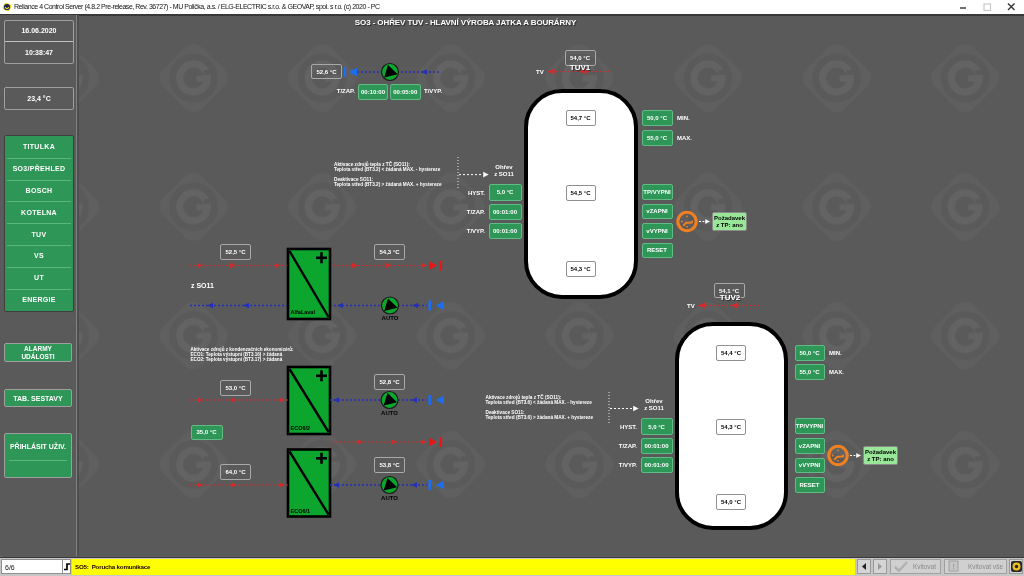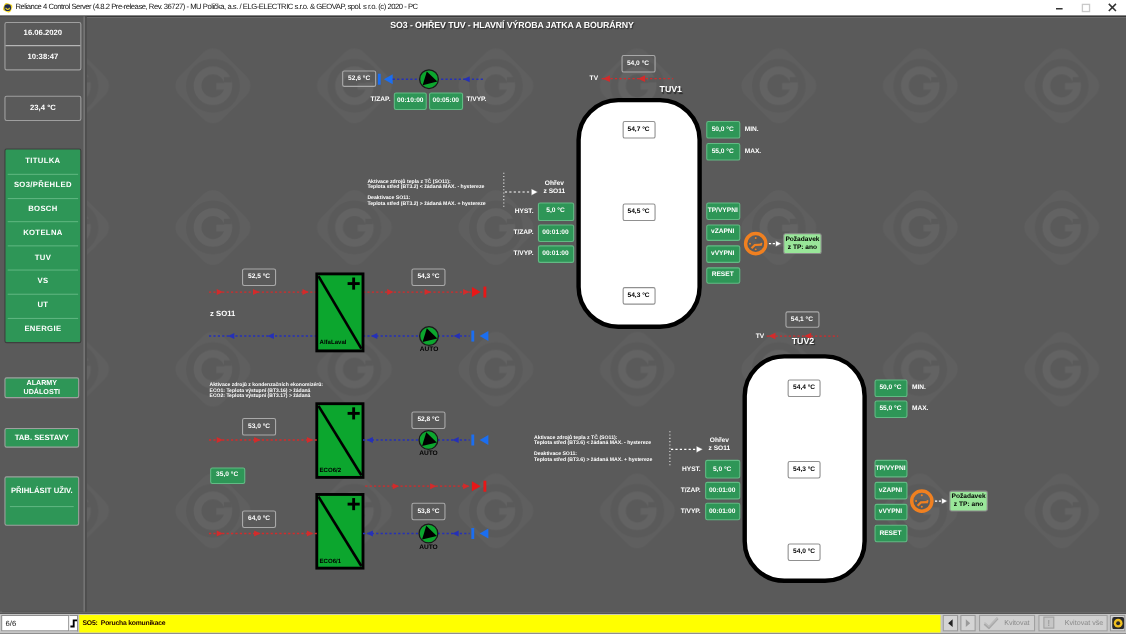--- a/index.html
+++ b/index.html
@@ -230,21 +230,21 @@
 <div class="tank" style="left:675px;top:322px;width:105px;height:200px;"></div>
 
 <div class="tbox" style="left:311px;top:64px;width:31px;height:15px;">52,6 °C</div>
 <div class="lbl" style="left:326px;top:88px;width:29px;text-align:right;">T/ZAP.</div>
 <div class="gbtn" style="left:358px;top:83.5px;width:30px;height:16.5px;font-size:6px;">00:10:00</div>
 <div class="gbtn" style="left:390px;top:83.5px;width:30.5px;height:16.5px;font-size:6px;">00:05:00</div>
 <div class="lbl" style="left:424px;top:88px;">T/VYP.</div>
 
 <div class="tbox" style="left:564.5px;top:50px;width:31px;height:16px;">54,0 °C</div>
 <div class="lbl" style="left:536px;top:68.5px;">TV</div>
-<div class="abs" style="left:540px;top:77px;width:80px;text-align:right;color:#fff;font-weight:bold;font-size:8px;text-shadow:1px 1px 1px rgba(0,0,0,0.55);">TUV1</div>
+<div class="abs" style="left:540px;top:63px;width:80px;text-align:center;color:#fff;font-weight:bold;font-size:8px;text-shadow:1px 1px 1px rgba(0,0,0,0.55);">TUV1</div>
 <div class="wbox" style="left:565.5px;top:110px;width:30px;height:16px;">54,7 °C</div>
 <div class="wbox" style="left:565.5px;top:184.5px;width:30px;height:16px;">54,5 °C</div>
 <div class="wbox" style="left:565.5px;top:260.5px;width:30px;height:16px;">54,3 °C</div>
 <div class="gbtn" style="left:641.5px;top:110px;width:31px;height:16px;font-size:6px;">50,0 °C</div>
 <div class="lbl" style="left:677px;top:115px;">MIN.</div>
 <div class="gbtn" style="left:641.5px;top:130px;width:31px;height:16px;font-size:6px;">55,0 °C</div>
 <div class="lbl" style="left:677px;top:135px;">MAX.</div>
 <div class="gbtn" style="left:641.5px;top:183.5px;width:31px;height:16px;font-size:6px;">TP/VYPNI</div>
 <div class="gbtn" style="left:641.5px;top:203.5px;width:31px;height:15.5px;font-size:6px;">vZAPNI</div>
 <div class="gbtn" style="left:641.5px;top:223px;width:31px;height:15.5px;font-size:6px;">vVYPNI</div>
@@ -277,21 +277,21 @@
 <div class="lbl" style="left:290.5px;top:424.5px;font-size:5.5px;color:#000;">ECO6/2</div>
 <div class="abs" style="left:374.5px;top:409.5px;width:30px;text-align:center;color:#000;font-weight:bold;font-size:6px;">AUTO</div>
 <div class="gbtn" style="left:190.5px;top:424.5px;width:32px;height:15.5px;font-size:6px;">35,0 °C</div>
 <div class="tbox" style="left:220px;top:463.5px;width:31px;height:16px;">64,0 °C</div>
 <div class="tbox" style="left:374px;top:457px;width:31px;height:16px;">53,8 °C</div>
 <div class="lbl" style="left:290.5px;top:507.5px;font-size:5.5px;color:#000;">ECO6/1</div>
 <div class="abs" style="left:374.5px;top:494.5px;width:30px;text-align:center;color:#000;font-weight:bold;font-size:6px;">AUTO</div>
 
 <div class="tbox" style="left:713.5px;top:283px;width:31px;height:15px;">54,1 °C</div>
 <div class="lbl" style="left:687px;top:302.5px;">TV</div>
-<div class="abs" style="left:690px;top:306px;width:80px;text-align:center;color:#fff;font-weight:bold;font-size:8px;text-shadow:1px 1px 1px rgba(0,0,0,0.55);">TUV2</div>
+<div class="abs" style="left:690px;top:293px;width:80px;text-align:center;color:#fff;font-weight:bold;font-size:8px;text-shadow:1px 1px 1px rgba(0,0,0,0.55);">TUV2</div>
 <div class="wbox" style="left:716px;top:344.5px;width:30px;height:16px;">54,4 °C</div>
 <div class="wbox" style="left:716px;top:418.5px;width:30px;height:16px;">54,3 °C</div>
 <div class="wbox" style="left:716px;top:493.5px;width:30px;height:16px;">54,0 °C</div>
 <div class="gbtn" style="left:794.5px;top:344.5px;width:30px;height:16px;font-size:6px;">50,0 °C</div>
 <div class="lbl" style="left:829px;top:349.5px;">MIN.</div>
 <div class="gbtn" style="left:794.5px;top:364px;width:30px;height:16px;font-size:6px;">55,0 °C</div>
 <div class="lbl" style="left:829px;top:369px;">MAX.</div>
 <div class="gbtn" style="left:794.5px;top:418px;width:30px;height:16px;font-size:6px;">TP/VYPNI</div>
 <div class="gbtn" style="left:794.5px;top:438px;width:30px;height:15.5px;font-size:6px;">vZAPNI</div>
 <div class="gbtn" style="left:794.5px;top:457.5px;width:30px;height:15.5px;font-size:6px;">vVYPNI</div>

